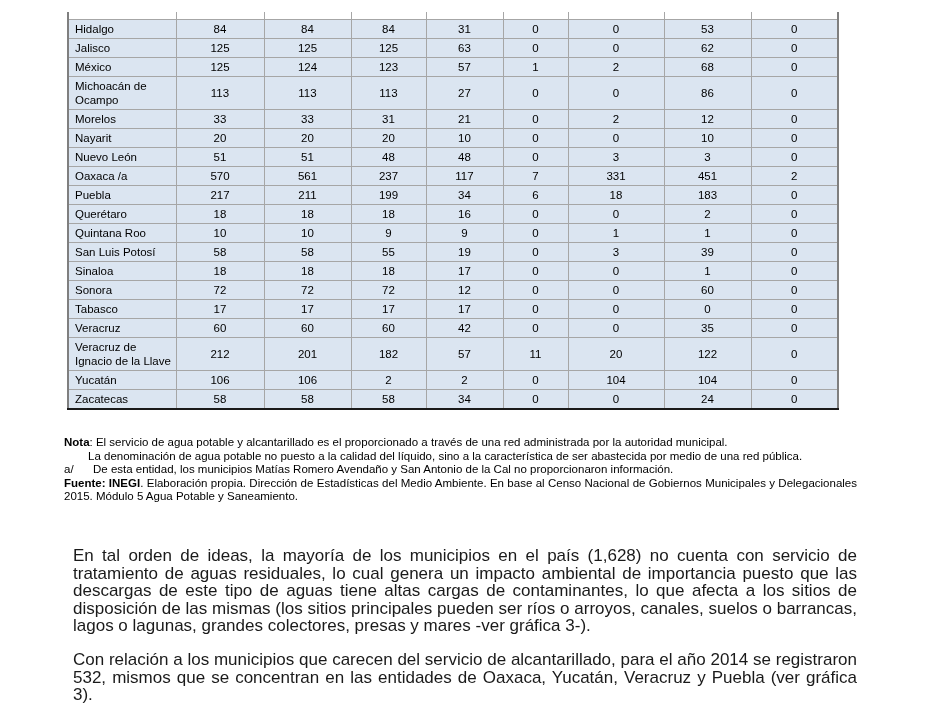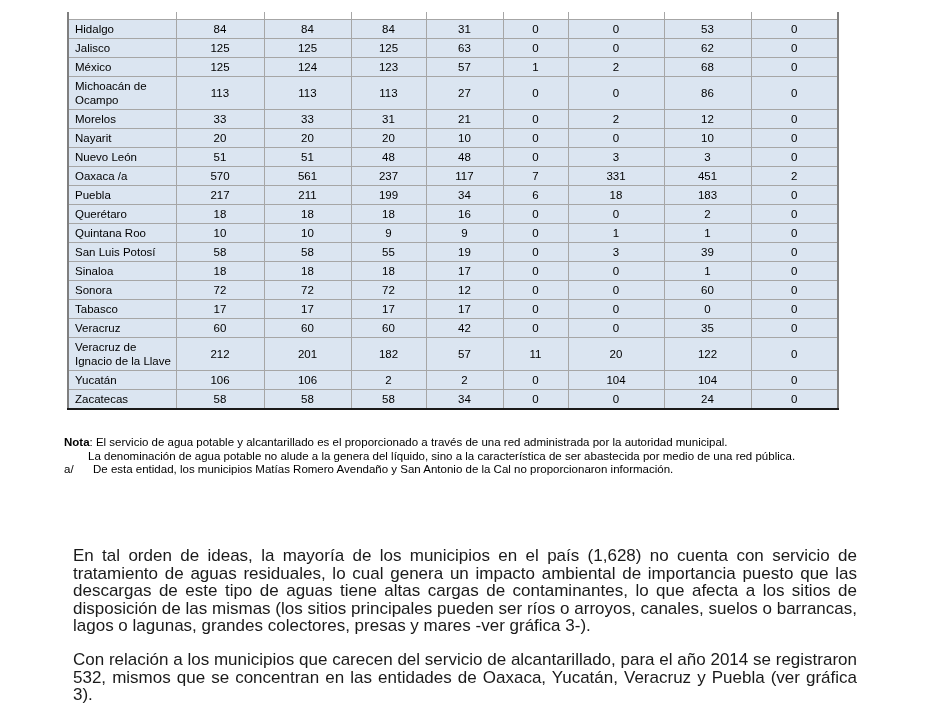--- a/index.html
+++ b/index.html
@@ -312,22 +312,25 @@
           <td class="num">24</td>
           <td class="num">0</td>
         </tr>
       </tbody>
   </table>
 
   <div class="notes">
     <div class="note-line">
       <span class="b">Nota</span><span>: El servicio de agua potable y alcantarillado es el proporcionado a través de una red administrada por la autoridad municipal.</span>
     </div>
-    <div class="note-sub">La denominación de agua potable no alude a la genera del líquido, sino a la característica de ser abastecida por medio de una red pública.</div>
+    <div class="note-sub">La denominación de agua potable no puesto a la calidad del líquido, sino a la característica de ser abastecida por medio de una red pública.</div>
     <div class="note-a">
       <span class="a-label">a/</span><span>De esta entidad, los municipios Matías Romero Avendaño y San Antonio de la Cal no proporcionaron información.</span>
     </div>
+    <div class="note-fuente">
+      <span class="b">Fuente: INEGI</span><span>. Elaboración propia. Dirección de Estadísticas del Medio Ambiente. En base al Censo Nacional de Gobiernos Municipales y Delegacionales 2015. Módulo 5 Agua Potable y Saneamiento.</span>
+    </div>
   </div>
 
   <p class="bodytext para-1">En tal orden de ideas, la mayoría de los municipios en el país (1,628) no cuenta con servicio de tratamiento de aguas residuales, lo cual genera un impacto ambiental de importancia puesto que las descargas de este tipo de aguas tiene altas cargas de contaminantes, lo que afecta a los sitios de disposición de las mismas (los sitios principales pueden ser ríos o arroyos, canales, suelos o barrancas, lagos o lagunas, grandes colectores, presas y mares -ver gráfica 3-).</p>
   <p class="bodytext para-2">Con relación a los municipios que carecen del servicio de alcantarillado, para el año 2014 se registraron 532, mismos que se concentran en las entidades de Oaxaca, Yucatán, Veracruz y Puebla (ver gráfica 3).</p>
 
 </div>
 
 </body></html>

